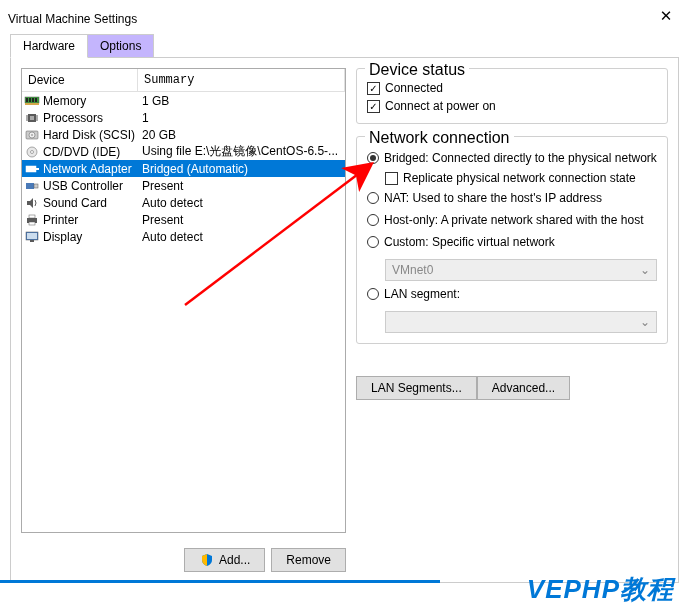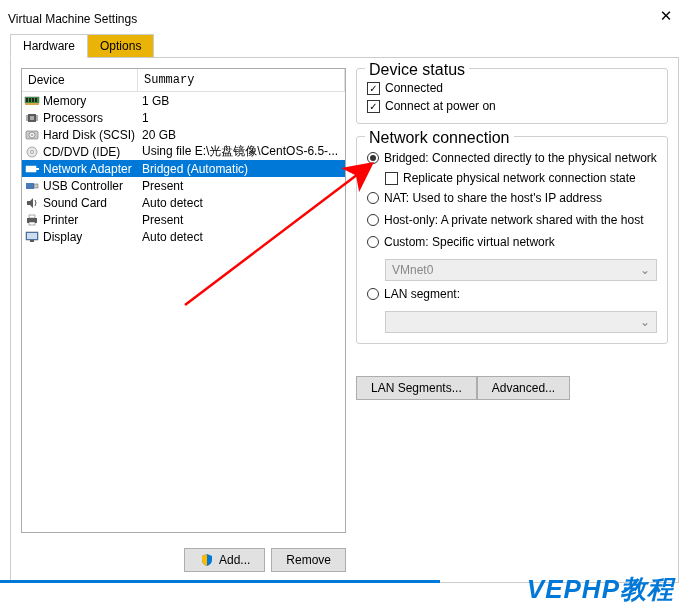--- a/index.html
+++ b/index.html
@@ -3,21 +3,21 @@
   <meta charset="utf-8">
   <style>
     * { box-sizing: border-box; margin: 0; padding: 0; font-family: "Segoe UI", Tahoma, sans-serif; font-size: 12px; }
     body { background: #fff; width: 689px; height: 611px; position: relative; overflow: hidden; }
     
     .titlebar { display: flex; align-items: flex-end; justify-content: space-between; padding: 6px 8px 6px 8px; }
     .titlebar-title { font-size: 12px; color: #000; }
     .close-btn { width: 30px; height: 20px; display: flex; align-items: center; justify-content: center; font-size: 15px; color: #000; cursor: pointer; }
     
     .tabs { display: flex; padding: 0 10px; margin-top: 2px; position: relative; }
-    .tab { padding: 4px 12px; border: 1px solid #ccc; background: #eab308; cursor: pointer; margin-right: -1px; position: relative; }
+    .tab { padding: 4px 12px; border: 1px solid #ccc; background: #c4b5fd; cursor: pointer; margin-right: -1px; position: relative; }
     .tab.active { background: #fff; border-bottom: 1px solid #fff; z-index: 2; }
     .tab-line { position: absolute; left: 10px; right: 10px; bottom: 0; height: 1px; background: #ccc; z-index: 1; }
     
     .content { display: flex; padding: 10px; gap: 10px; height: 525px; border: 1px solid #ccc; margin: 0 10px; border-top: none; }
     
     .left-panel { width: 325px; display: flex; flex-direction: column; }
     .device-list { border: 1px solid #ababab; flex: 1; background: #fff; }
     .list-header { display: flex; background: #fff; border-bottom: 1px solid #e0e0e0; }
     .list-header-cell { padding: 4px 6px; font-size: 12px; color: #000; border-right: 1px solid #e0e0e0; }
     .col-device { width: 116px; }

